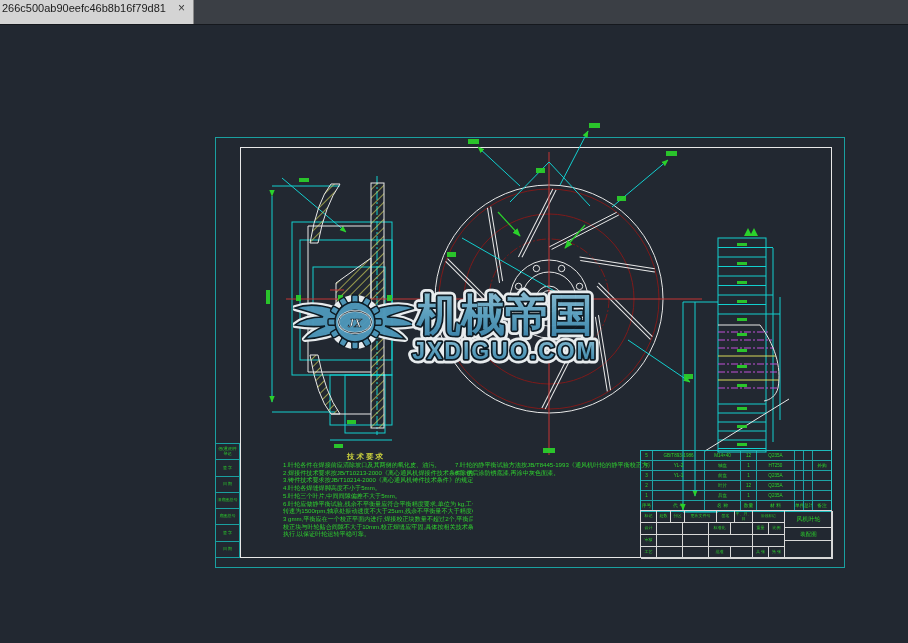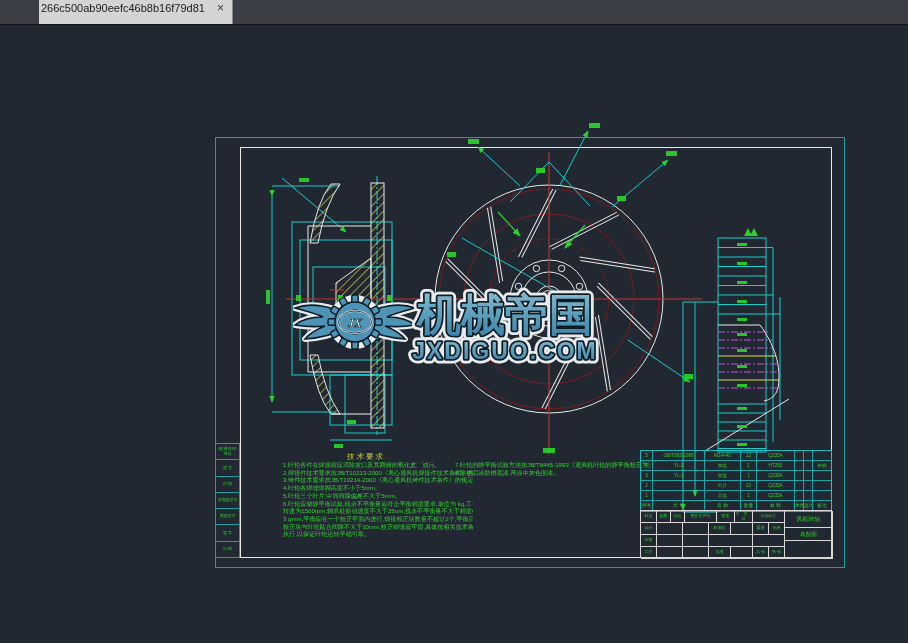--- a/index.html
+++ b/index.html
@@ -3,40 +3,40 @@
 <meta charset="utf-8">
 <style>
   html,body{margin:0;padding:0;width:908px;height:643px;overflow:hidden;background:#14161a;
     font-family:"Liberation Sans",sans-serif;}
   #screen{position:relative;width:908px;height:643px;background:#222831;}
 
   
   .tabbar{position:absolute;left:0;top:0;width:908px;height:24px;background:#3b3f45;
     border-bottom:1px solid #15181d;z-index:40;display:flex;align-items:stretch;}
   .tab{display:flex;align-items:center;background:#d4d4d4;color:#1c1c1c;
-    padding:0 8px 8px 2px;max-width:210px;border-right:1px solid #8a8a8a;margin-left:39px;}
+    padding:0 8px 8px 2px;max-width:210px;border-right:1px solid #8a8a8a;}
   .tab-title{font-size:11px;white-space:nowrap;overflow:hidden;}
   .tab-close{margin-left:12px;font-size:12px;color:#3a3a3a;line-height:1;cursor:pointer;}
 
   
   svg{display:block;}
   #draw{position:absolute;left:0;top:0;z-index:5;}
   .cy{stroke:#12cfcf;fill:none;stroke-width:1;}
   .w{stroke:#e8e8e8;fill:none;stroke-width:1;}
   .red{stroke:#c43434;fill:none;stroke-width:1;}
   .dr{stroke:#7e1a1a;fill:none;stroke-width:1;}
   .mg{stroke:#c050d8;fill:none;stroke-width:1;stroke-dasharray:7 2 2 2;}
   .yl{stroke:#d9d95a;fill:none;stroke-width:1;}
   .grn{stroke:#2bd22b;fill:none;stroke-width:1.2;}
   .dd{stroke-dasharray:9 2 2 2;}
   .hatchfill{fill:url(#hatch);}
 
   
   .abs{position:absolute;z-index:10;}
-  .notes-title{color:#c9cf3d;font-size:7.5px;font-weight:normal;letter-spacing:2px;}
+  .notes-title{color:#c9cf3d;font-size:7.5px;font-weight:bold;letter-spacing:2px;}
   .noteline{color:#2fd32f;font-size:6.1px;line-height:7.7px;white-space:nowrap;
     overflow:hidden;transform-origin:0 0;}
   .notes-col{width:190px;}
 
   
   .bom{left:640px;top:450px;width:192px;border:1px solid rgba(30,195,195,.95);
     box-sizing:border-box;background:rgba(0,0,0,0);}
   .bom-row{display:grid;grid-template-columns:12px 52px 36px 16px 38px 9px 9px auto;height:10px;}
   .bom-row>div{border-right:1px solid rgba(30,195,195,.8);border-bottom:1px solid rgba(30,195,195,.8);
     color:#2bd22b;font-size:4.6px;line-height:9px;text-align:center;overflow:hidden;white-space:nowrap;}

